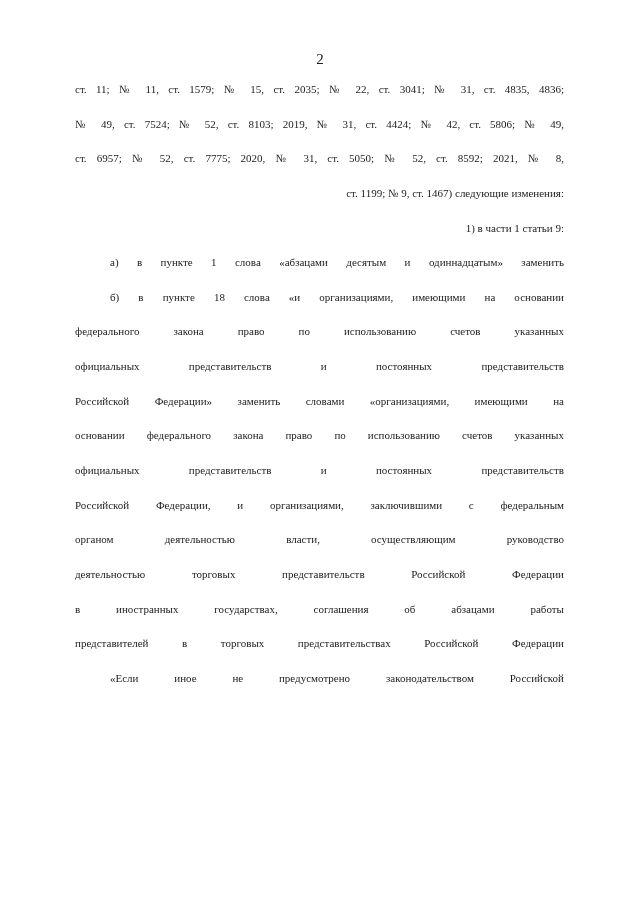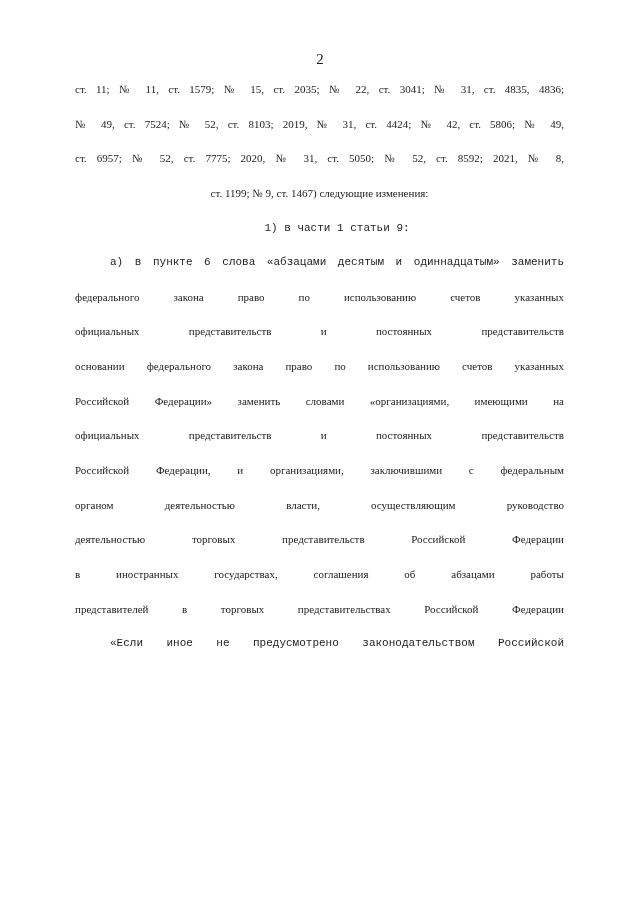--- a/index.html
+++ b/index.html
@@ -30,48 +30,48 @@
     top: 72px;
     left: 75px;
     width: 489px;
     font-size: 11px;
   }
   .ln {
     height: 34.65px;
     line-height: 34.65px;
     white-space: normal;
     overflow: hidden;
-    text-align: center;
+    text-align: right;
   }
   .j {
     text-align: justify;
     text-align-last: justify;
   }
   .ind {
     text-indent: 35px;
-    font-family: Liberation Mono, monospace;
   }
 </style>
 </head>
 <body>
 
 <div class="sheet">
   <div class="page-number">2</div>
 
   <div class="text-block">
     <div class="ln j">ст. 11; № 11, ст. 1579; № 15, ст. 2035; № 22, ст. 3041; № 31, ст. 4835, 4836;</div>
     <div class="ln j">№ 49, ст. 7524; № 52, ст. 8103; 2019, № 31, ст. 4424; № 42, ст. 5806; № 49,</div>
     <div class="ln j">ст. 6957; № 52, ст. 7775; 2020, № 31, ст. 5050; № 52, ст. 8592; 2021, № 8,</div>
     <div class="ln">ст. 1199; № 9, ст. 1467) следующие изменения:</div>
     <div class="ln ind">1) в части 1 статьи 9:</div>
-    <div class="ln ind j">а) в пункте 6 слова «абзацами десятым и одиннадцатым» заменить</div>
+    <div class="ln ind j">а) в пункте 1 слова «абзацами десятым и одиннадцатым» заменить</div>
+    <div class="ln ind j">б) в пункте 18 слова «и организациями, имеющими на основании</div>
     <div class="ln j">федерального закона право по использованию счетов указанных</div>
     <div class="ln j">официальных представительств и постоянных представительств</div>
+    <div class="ln j">Российской Федерации» заменить словами «организациями, имеющими на</div>
     <div class="ln j">основании федерального закона право по использованию счетов указанных</div>
-    <div class="ln j">Российской Федерации» заменить словами «организациями, имеющими на</div>
     <div class="ln j">официальных представительств и постоянных представительств</div>
     <div class="ln j">Российской Федерации, и организациями, заключившими с федеральным</div>
     <div class="ln j">органом деятельностью власти, осуществляющим руководство</div>
     <div class="ln j">деятельностью торговых представительств Российской Федерации</div>
     <div class="ln j">в иностранных государствах, соглашения об абзацами работы</div>
     <div class="ln j">представителей в торговых представительствах Российской Федерации</div>
     <div class="ln ind j">«Если иное не предусмотрено законодательством Российской</div>
   </div>
 </div>
 

